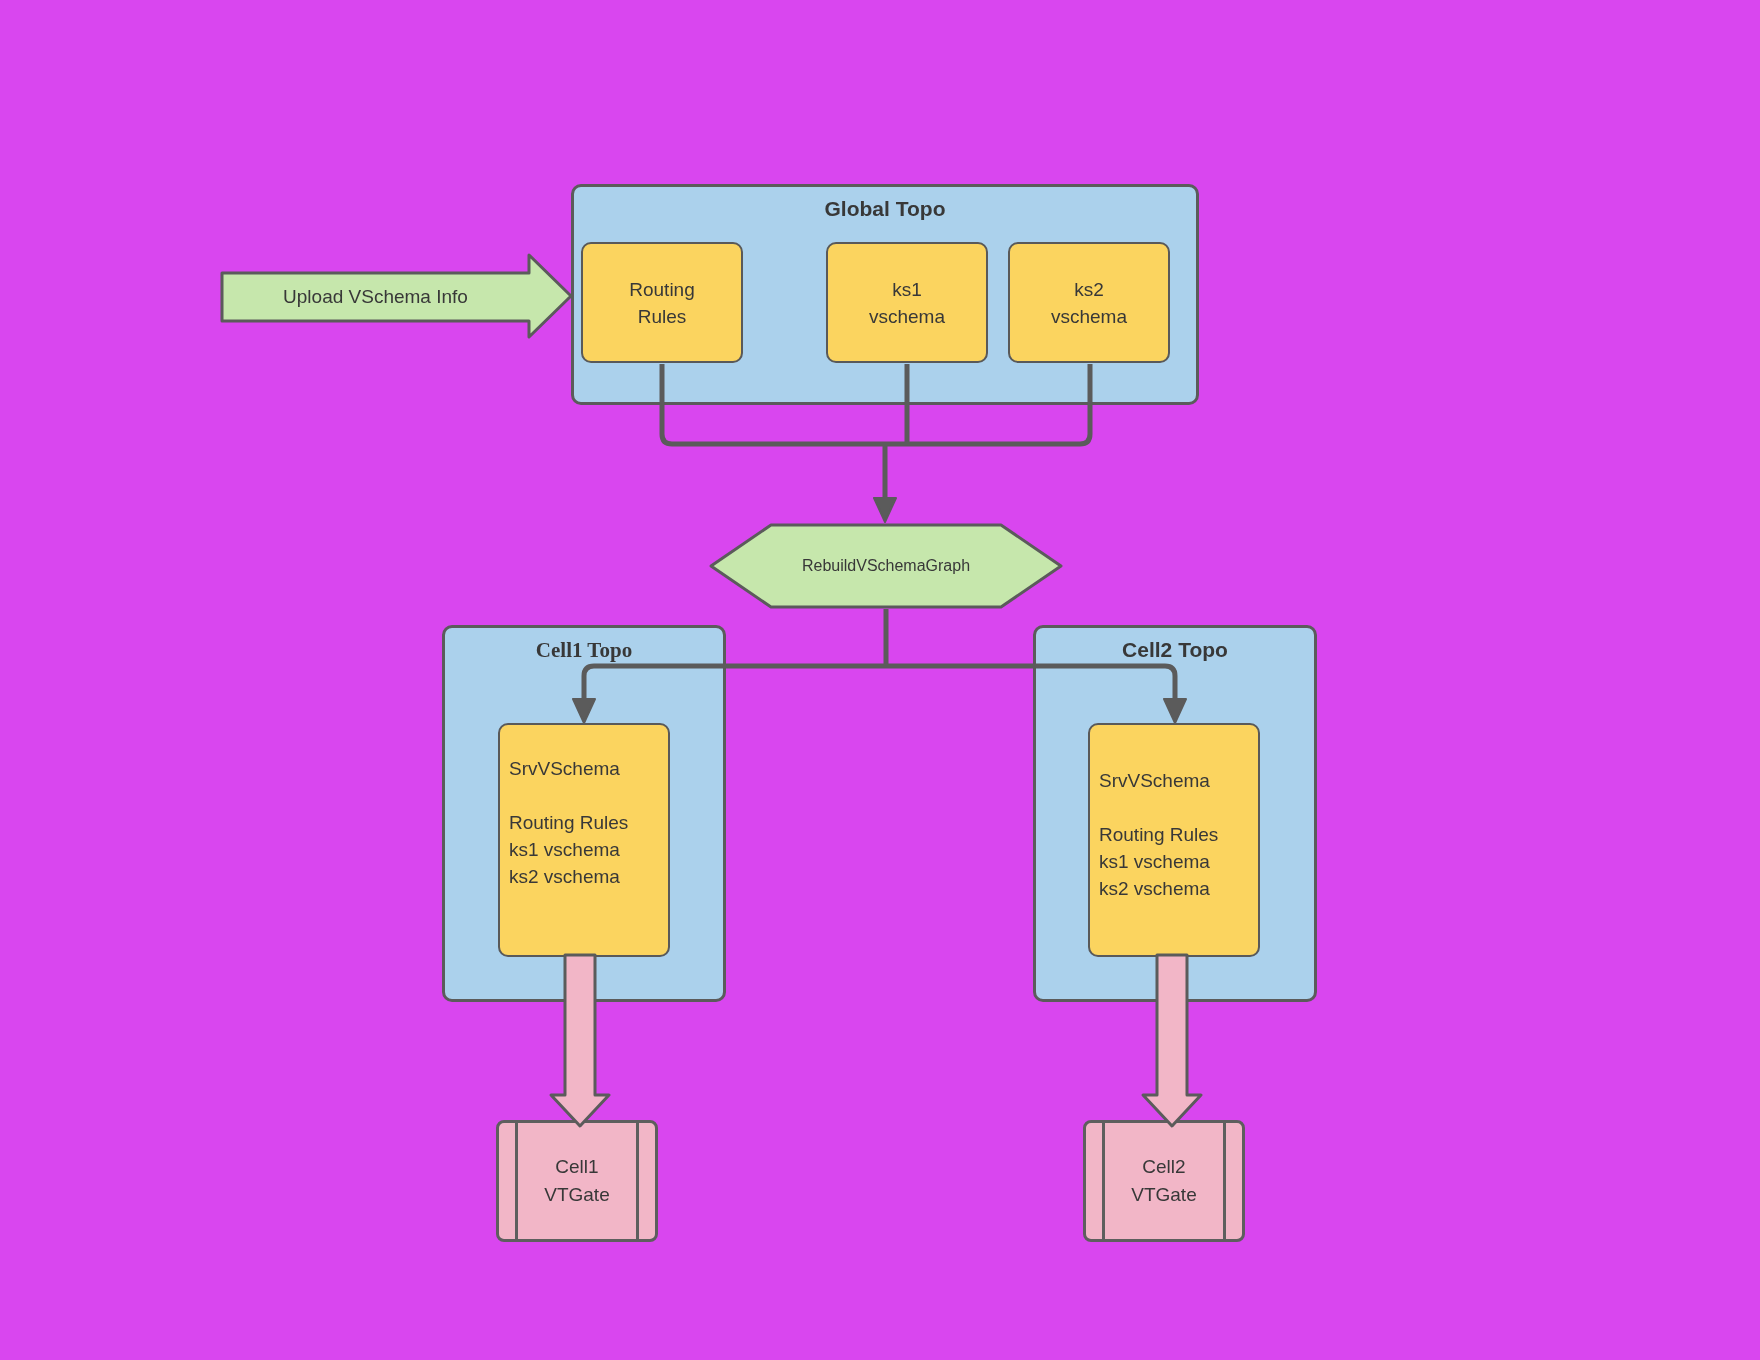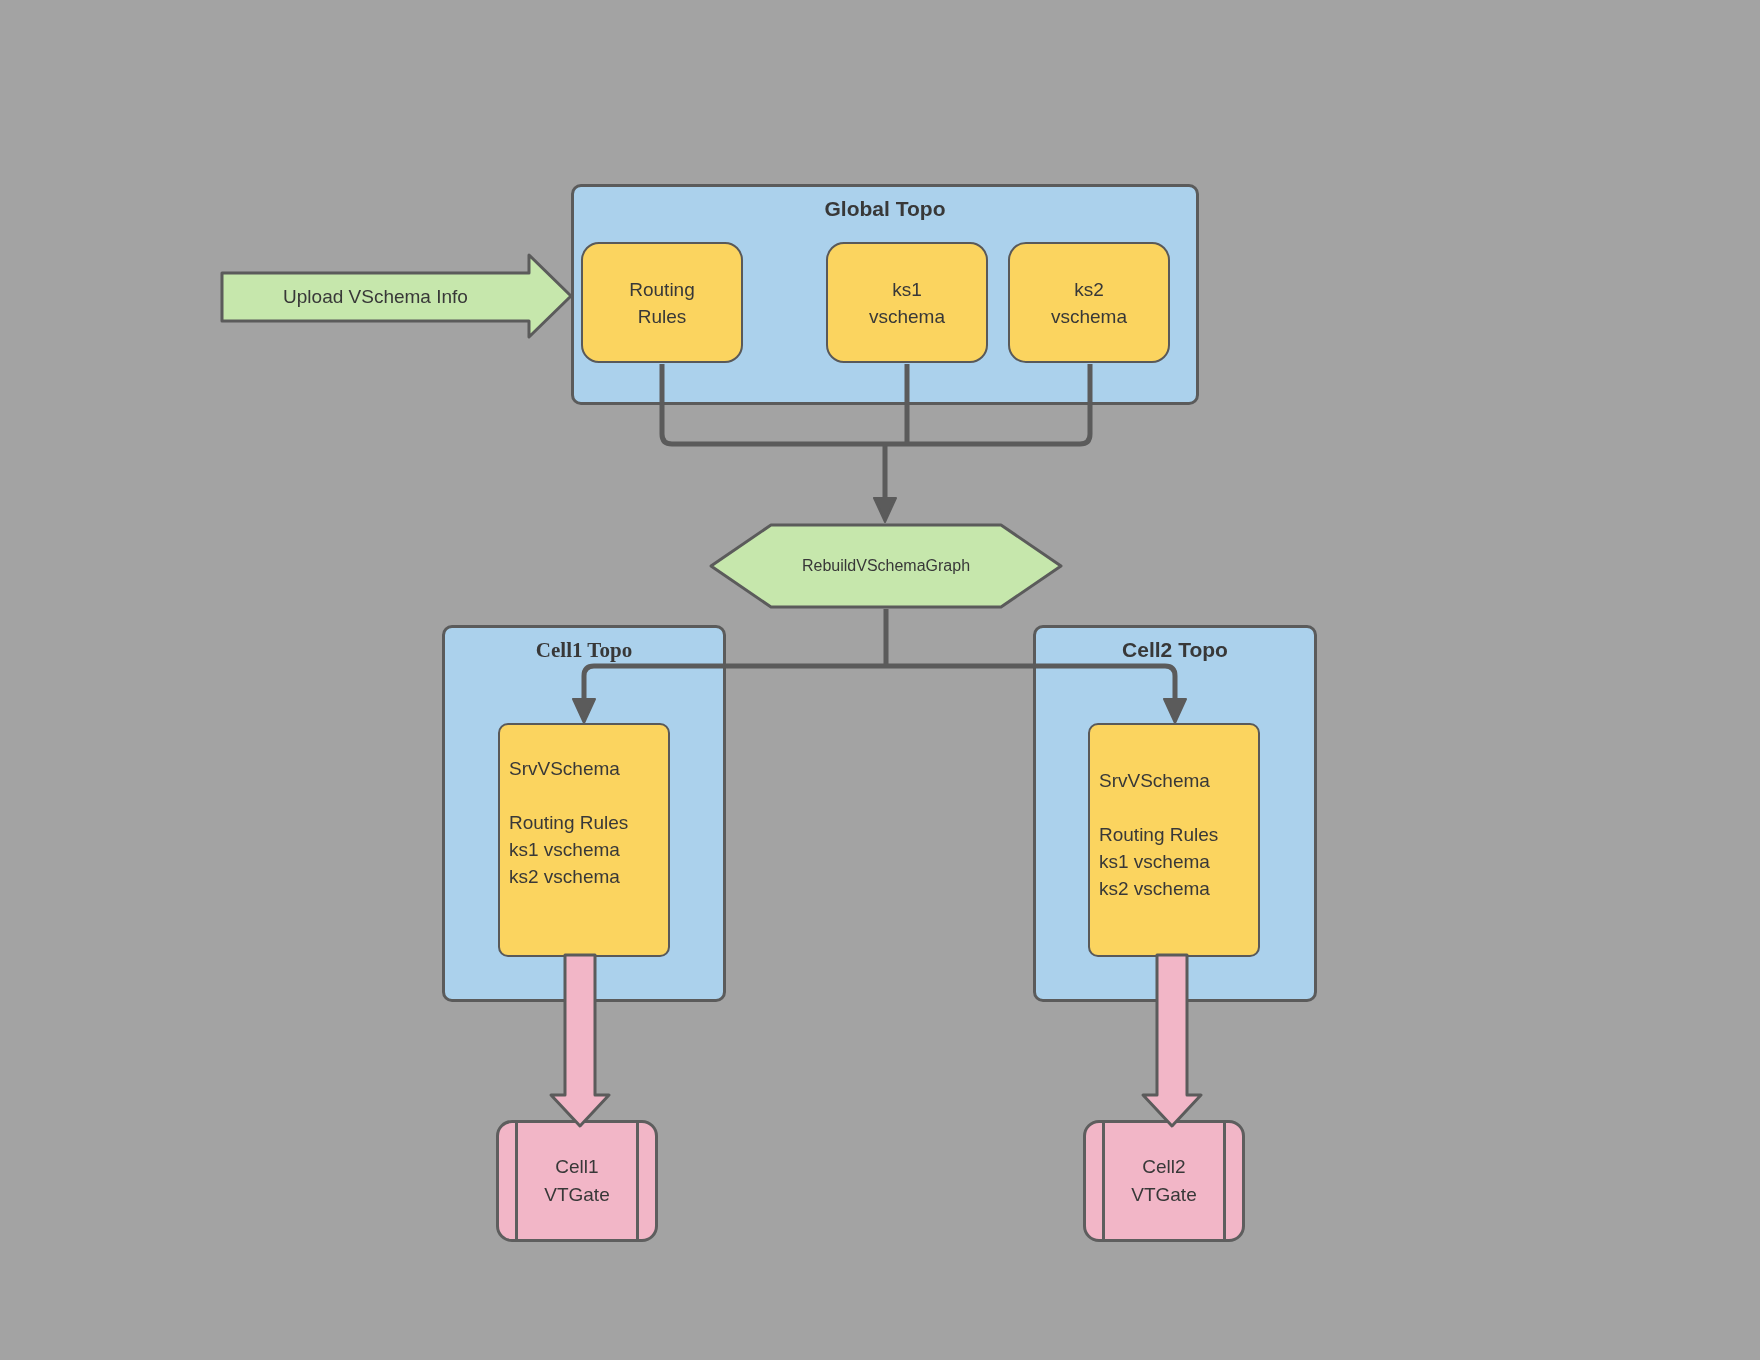--- a/index.html
+++ b/index.html
@@ -1,19 +1,19 @@
 <!DOCTYPE html>
 <html><head>
 <meta charset="utf-8">
 <style>
   html,body{margin:0;padding:0;background:#ffffff;}
   #canvas{
     position:relative;
     width:1760px;height:1360px;
-    background:#a3a3a3;
+    background:#d946ef;
     font-family:"Liberation Sans", sans-serif;
     color:#383838;
     overflow:hidden;
   }
   .abs{position:absolute;box-sizing:border-box;}
   
   .container-box{
     background:#ABD1EC;
     border:3px solid #5B5B5B;
     border-radius:10px;
@@ -23,41 +23,41 @@
     text-align:center;
     font-weight:bold;
     font-size:21px;
     line-height:26px;
     z-index:6;
   }
   
   .node-box{
     background:#FBD45F;
     border:2.5px solid #595959;
-    border-radius:18px;
+    border-radius:10px;
     z-index:2;
     display:flex;align-items:center;justify-content:center;
     text-align:center;
     font-size:19px;line-height:27px;
     white-space:pre-line;
   }
   .srv-box{
     background:#FBD45F;
     border:2.5px solid #595959;
     border-radius:10px;
     z-index:2;
     font-size:19px;line-height:27px;
     white-space:pre-line;
     padding-left:9px;padding-right:4px;
   }
   
   .vtgate-box{
     background:#F2B6C7;
     border:3px solid #5E5E5E;
-    border-radius:16px;
+    border-radius:8px;
     z-index:1;
     display:flex;align-items:center;justify-content:center;
     text-align:center;
     font-size:19px;line-height:28px;
     white-space:pre-line;
   }
   .vtgate-line{
     position:absolute;top:0;bottom:0;width:3px;
     background:#5E5E5E;
   }

